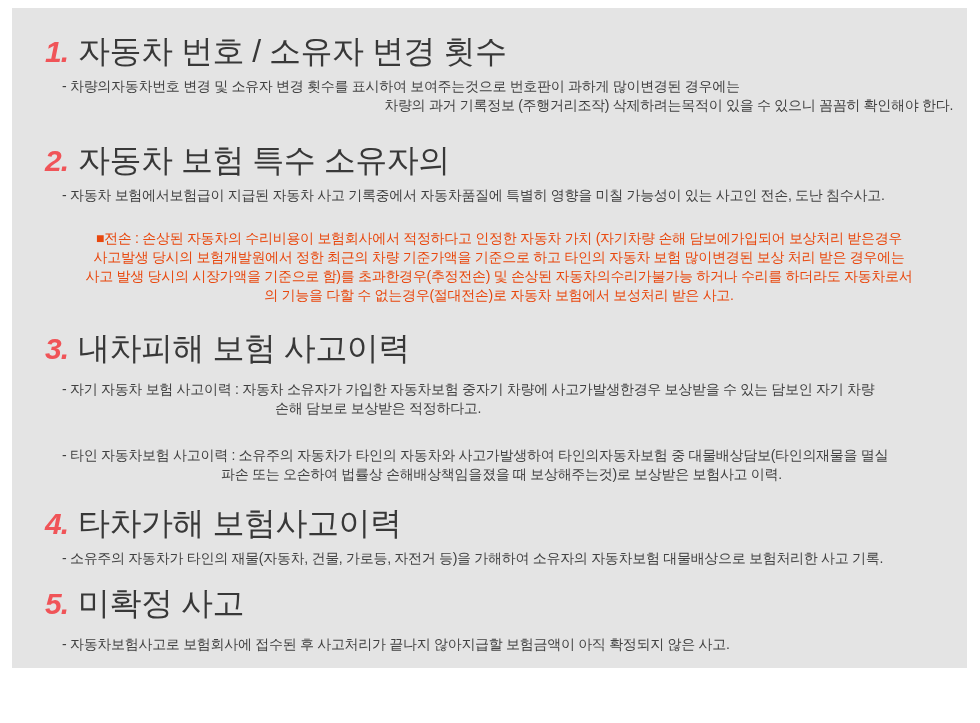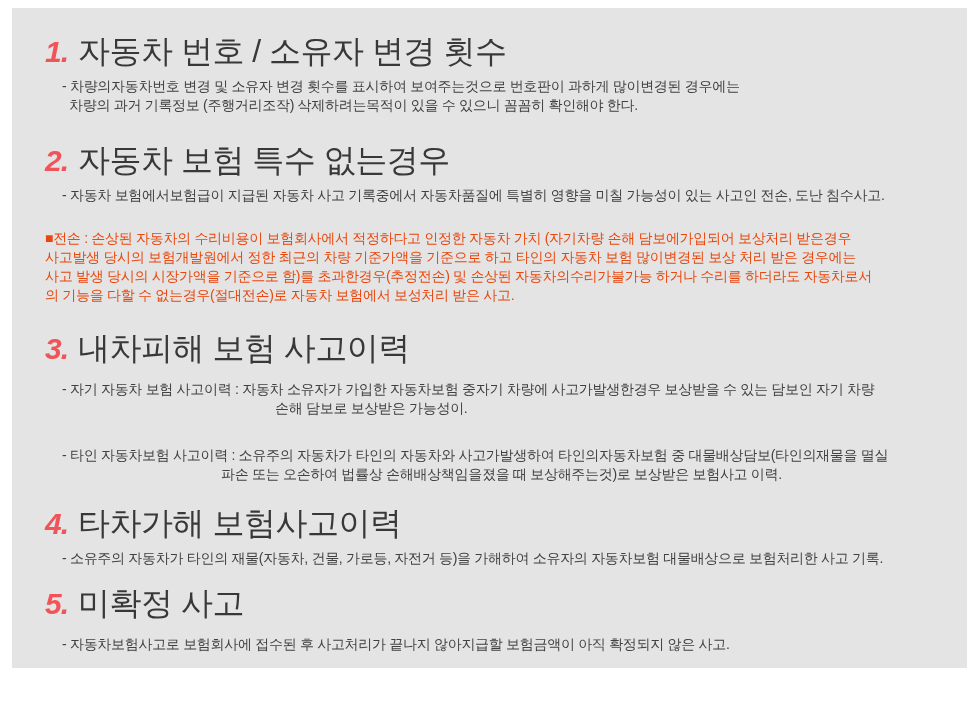--- a/index.html
+++ b/index.html
@@ -38,73 +38,73 @@
     letter-spacing: -0.5px;
   }
   .body-line {
     color: #404040;
     font-size: 14px;
     line-height: 19px;
     white-space: nowrap;
     letter-spacing: -0.3px;
   }
   .bullets { padding-left: 17px; }            
-  .indent-1 { padding-left: 7px; }            
+  .indent-1 { padding-left: 7px; text-align: right; }            
   .hang-a  { padding-left: 213px; }           
   .hang-b  { padding-left: 159px; }           
   .note {
     color: #e8470d;
     font-size: 15px;
     line-height: 19.5px;
     letter-spacing: -0.3px;
   }
   .note .body-line { color: #e8470d; }
   .mt8  { margin-top: 8px; }
   .mt6  { margin-top: 14px; }
   .mt18 { margin-top: 18px; }
   .mt22 { margin-top: 22px; }
-  .mt24 { margin-top: 24px; }
+  .mt24 { margin-top: 24px; text-align: center; }
   .mt26 { margin-top: 26px; }
   .mt28 { margin-top: 28px; }
 </style>
 </head>
 <body>
 
 <div class="panel">
 
   <div class="section-heading">
     <span class="section-number">1.</span>
     <span class="section-title">자동차 번호 / 소유자 변경 횟수</span>
   </div>
   <div class="bullets mt8">
     <div class="body-line">- 차량의자동차번호 변경 및 소유자 변경 횟수를 표시하여 보여주는것으로 번호판이 과하게 많이변경된 경우에는</div>
     <div class="body-line indent-1">차량의 과거 기록정보 (주행거리조작) 삭제하려는목적이 있을 수 있으니 꼼꼼히 확인해야 한다.</div>
   </div>
 
   <div class="section-heading mt28">
     <span class="section-number">2.</span>
-    <span class="section-title">자동차 보험 특수 없는경우</span>
+    <span class="section-title">자동차 보험 특수 소유자의</span>
   </div>
   <div class="bullets mt8">
     <div class="body-line">- 자동차 보험에서보험급이 지급된 자동차 사고 기록중에서 자동차품질에 특별히 영향을 미칠 가능성이 있는 사고인 전손, 도난 침수사고.</div>
   </div>
   <div class="note mt24">
     <div class="body-line">■전손 : 손상된 자동차의 수리비용이 보험회사에서 적정하다고 인정한 자동차 가치 (자기차량 손해 담보에가입되어 보상처리 받은경우</div>
     <div class="body-line">사고발생 당시의 보험개발원에서 정한 최근의 차량 기준가액을 기준으로 하고 타인의 자동차 보험 많이변경된 보상 처리 받은 경우에는</div>
     <div class="body-line">사고 발생 당시의 시장가액을 기준으로 함)를 초과한경우(추정전손) 및 손상된 자동차의수리가불가능 하거나 수리를 하더라도 자동차로서</div>
     <div class="body-line">의 기능을 다할 수 없는경우(절대전손)로 자동차 보험에서 보성처리 받은 사고.</div>
   </div>
 
   <div class="section-heading mt26">
     <span class="section-number">3.</span>
     <span class="section-title">내차피해 보험 사고이력</span>
   </div>
   <div class="bullets mt6">
     <div class="body-line">- 자기 자동차 보험 사고이력 : 자동차 소유자가 가입한 자동차보험 중자기 차량에 사고가발생한경우 보상받을 수 있는 담보인 자기 차량</div>
-    <div class="body-line hang-a">손해 담보로 보상받은 가능성이.</div>
+    <div class="body-line hang-a">손해 담보로 보상받은 적정하다고.</div>
   </div>
   <div class="bullets mt28">
     <div class="body-line">- 타인 자동차보험 사고이력 : 소유주의 자동차가 타인의 자동차와 사고가발생하여 타인의자동차보험 중 대물배상담보(타인의재물을 멸실</div>
     <div class="body-line hang-b">파손 또는 오손하여 법률상 손해배상책임을졌을 때 보상해주는것)로 보상받은 보험사고 이력.</div>
   </div>
 
   <div class="section-heading mt22">
     <span class="section-number">4.</span>
     <span class="section-title">타차가해 보험사고이력</span>
   </div>

